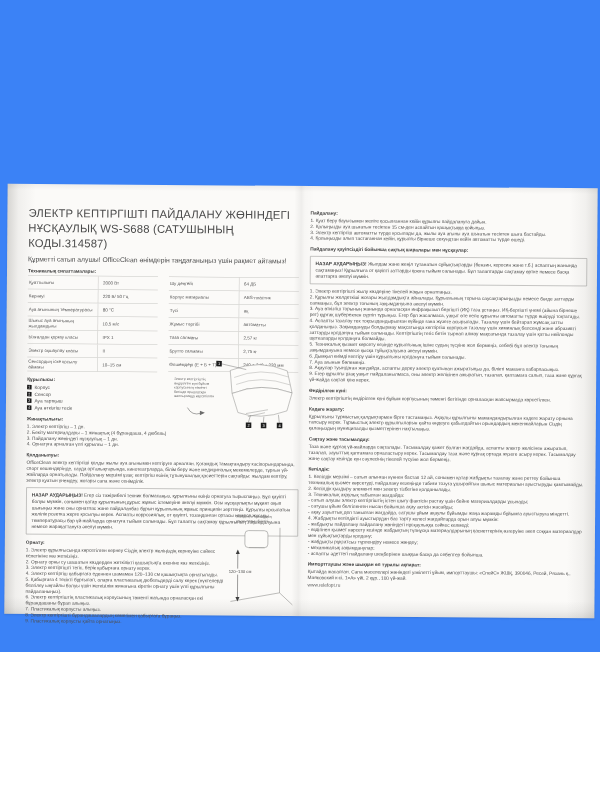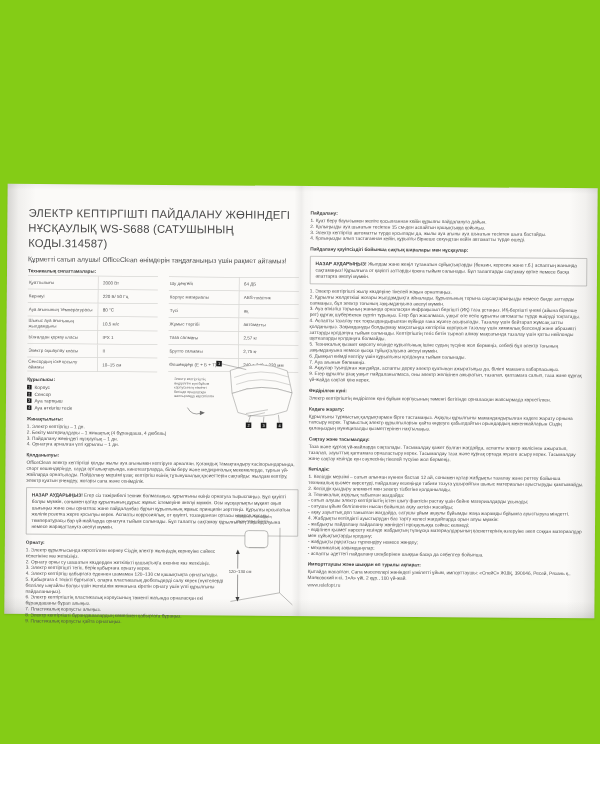--- a/index.html
+++ b/index.html
@@ -1,17 +1,17 @@
 <!DOCTYPE html>
 <html><head>
 <meta charset="utf-8">
 <style>
   html,body{margin:0;padding:0;background:#ffffff;width:600px;height:800px;overflow:hidden;
     font-family:"Liberation Sans", sans-serif;}
-  .photo{position:relative;width:600px;height:744px;background:#84cc16;overflow:hidden;}
+  .photo{position:relative;width:600px;height:652px;background:#3b82f6;overflow:hidden;}
   .spread{position:absolute;left:6px;top:186px;width:590px;height:430px;
     transform:rotate(0.45deg);
     background-color:#fbfaf8;
     background-image:
       linear-gradient(90deg, rgba(0,0,0,0) 48.6%, rgba(0,0,0,0.05) 49.8%, rgba(0,0,0,0.015) 50.4%, rgba(0,0,0,0) 52%),
       linear-gradient(0deg, rgba(40,40,36,0.12) 0px, rgba(40,40,36,0.05) 7px, rgba(0,0,0,0) 17px),
       linear-gradient(180deg, rgba(0,0,0,0.05) 0px, rgba(0,0,0,0) 6px),
       linear-gradient(90deg, rgba(64,62,56,0.20) 0px, rgba(64,62,56,0.06) 11px, rgba(0,0,0,0) 28px, rgba(0,0,0,0) 562px, rgba(64,62,56,0.05) 578px, rgba(64,62,56,0.15) 590px);
     box-shadow:0 1px 2px rgba(0,0,0,0.10);}
   .page{position:absolute;}

